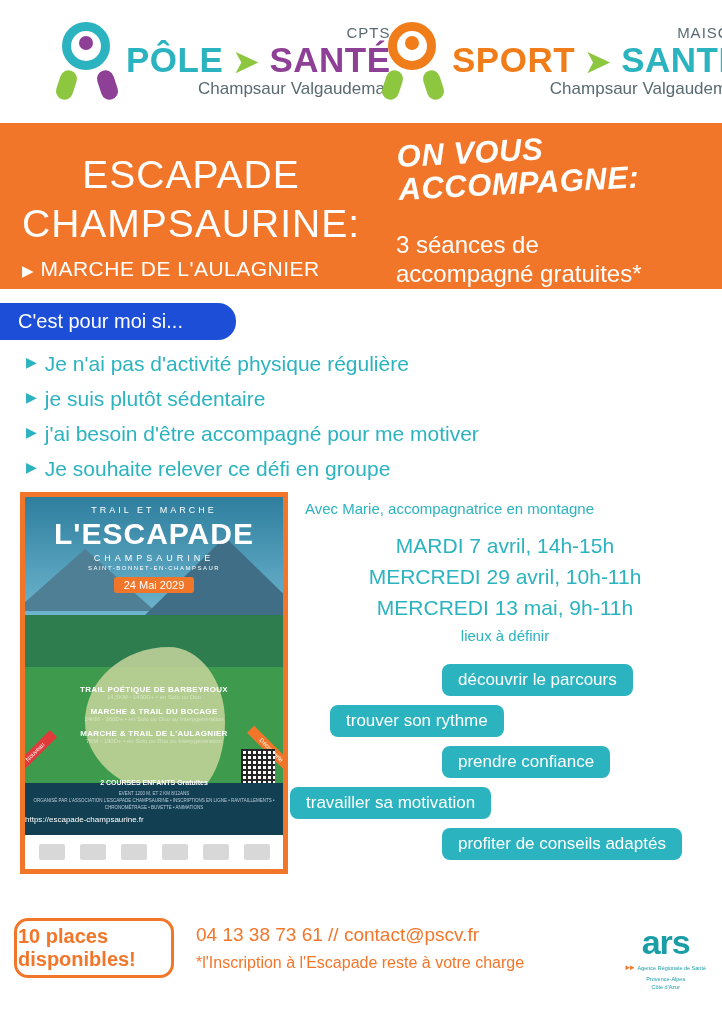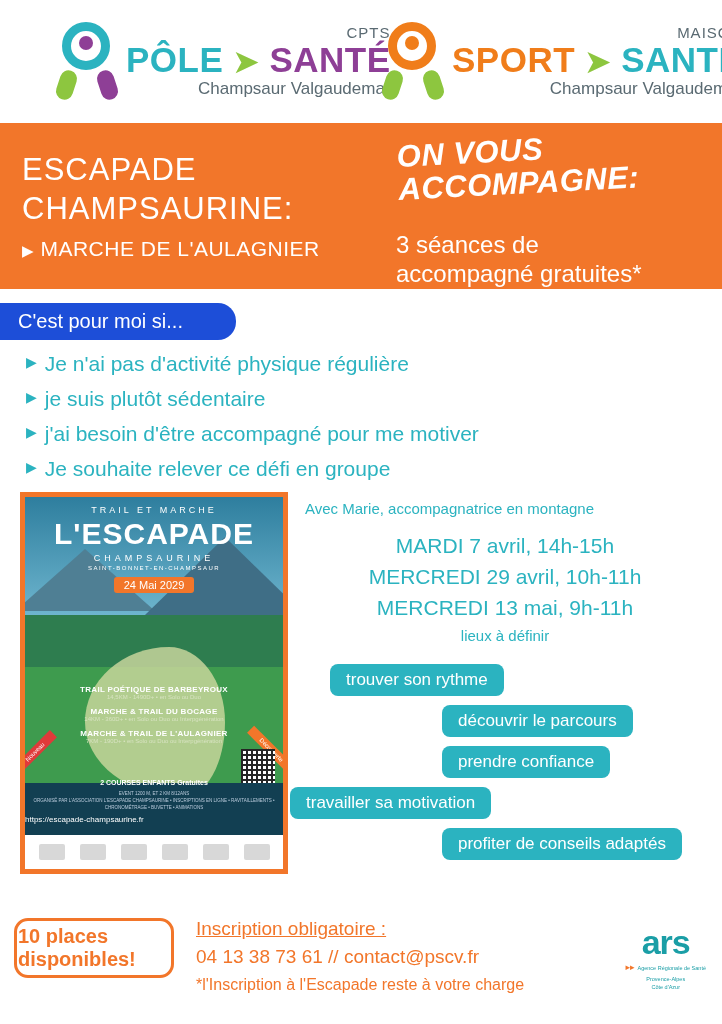--- a/index.html
+++ b/index.html
@@ -36,21 +36,21 @@
   .logo-main { font-size:35px; font-weight:bold; letter-spacing:0.5px; white-space:nowrap; }
   .logo-main .c-teal { color:#2bb3c0; }
   .logo-main .c-orange { color:#f07d1a; }
   .logo-main .c-purple { color:#8e3f96; }
   .logo-main .arrow { color:#8dc63f; font-size:30px; }
   .logo-sub { font-size:17px; color:#5a6a72; text-align:right; margin-top:3px; }
 
   
   .banner { position:absolute; top:123px; left:0; width:722px; height:166px; background:#f2762a; }
   .banner-left { position:absolute; left:22px; top:28px; color:#fff; }
-  .banner-title { font-size:31px; letter-spacing:1px; line-height:1.25; font-weight:normal; }
+  .banner-title { font-size:39px; letter-spacing:1px; line-height:1.25; font-weight:normal;text-align:center; }
   .banner-sub { font-size:21px; margin-top:8px; letter-spacing:0.5px; }
   .banner-sub .tri { font-size:15px; }
 
   .banner-right { position:absolute; left:396px; top:18px; width:310px; color:#fff; }
   .accompagne {
     font-size:31px; font-weight:bold; font-style:italic; line-height:1.0;
     letter-spacing:0.5px; transform: rotate(-3deg); transform-origin: left top;
   }
   .accompagne .l2 { display:block; margin-top:2px; }
   .banner-seances { font-size:24px; line-height:1.2; margin-top:26px; }
@@ -306,45 +306,44 @@
   <div class="avec">Avec Marie, accompagnatrice en montagne</div>
 
   <div class="dates">
     <div class="date-line">MARDI 7 avril, 14h-15h</div>
     <div class="date-line">MERCREDI 29 avril, 10h-11h</div>
     <div class="date-line">MERCREDI 13 mai, 9h-11h</div>
     <div class="lieux">lieux à définir</div>
   </div>
 
   <div class="pills">
+    <div class="pill-row pr-1">
+        <span class="pill">découvrir le parcours</span>
+      </div>
     <div class="pill-row pr-2">
         <span class="pill">trouver son rythme</span>
-      </div>
-    <div class="pill-row pr-1">
-        <span class="pill">découvrir le parcours</span>
       </div>
     <div class="pill-row pr-3">
         <span class="pill">prendre confiance</span>
       </div>
     <div class="pill-row pr-4">
         <span class="pill">travailler sa motivation</span>
       </div>
     <div class="pill-row pr-5">
         <span class="pill">profiter de conseils adaptés</span>
       </div>
   </div>
 
   <div class="places-box"></div>
   <div class="places">
     <div>10 places</div>
     <div>disponibles!</div>
   </div>
 
   <div class="insc">
-    <div class="insc-title">Inscription obligatoire :</div>
     <div class="insc-tel">
       <span>04 13 38 73 61</span>
       <span>//</span>
       <span>contact@pscv.fr</span>
     </div>
     <div class="insc-note">*l'Inscription à l'Escapade reste à votre charge</div>
   </div>
 
   <div class="ars">
     <div class="ars-main">ars</div>

